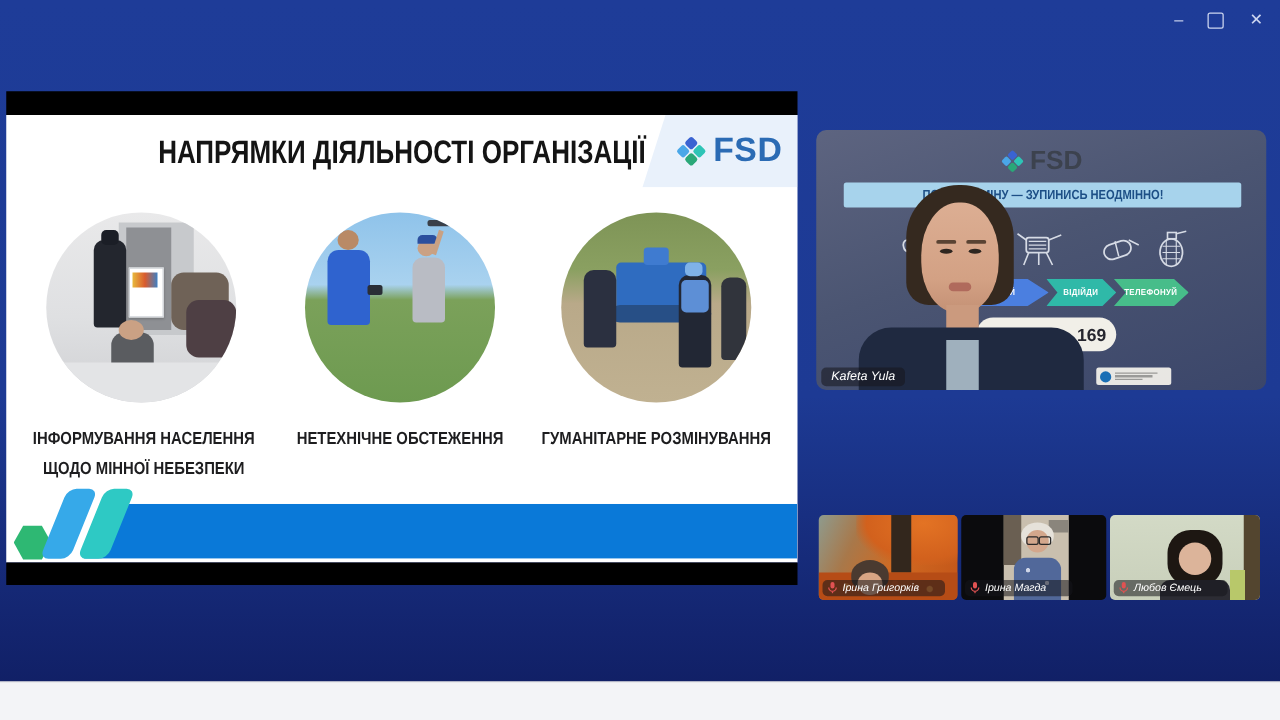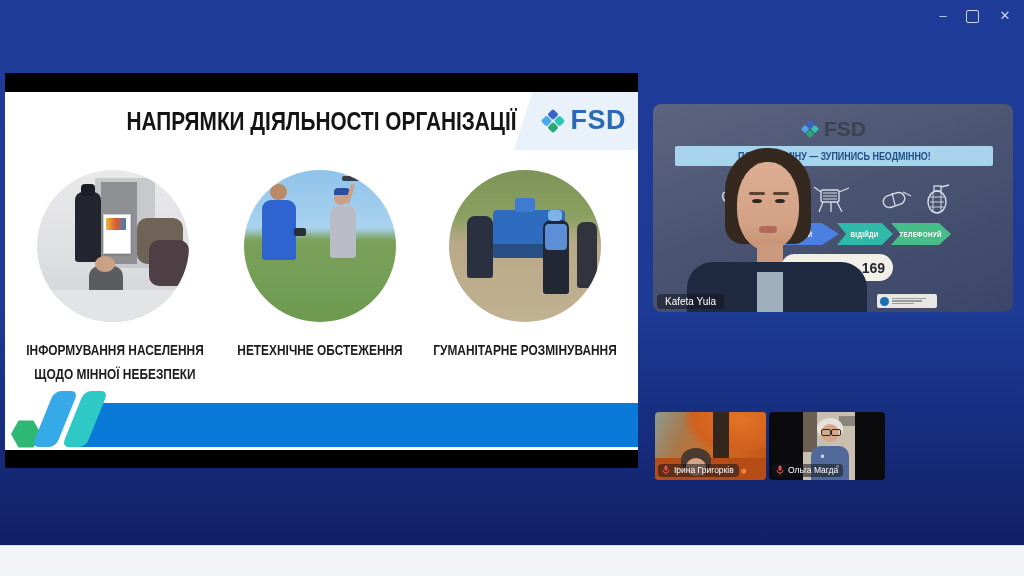--- a/index.html
+++ b/index.html
@@ -32,25 +32,25 @@
            background:linear-gradient(160deg,#5d6480 0%,#4b5572 45%,#3b466a 100%);}
   #strip{left:22px;top:42px;width:318px;height:20px;background:#a7d3ec;border-radius:2px;
          display:flex;align-items:center;justify-content:center;}
   #strip span{font-size:10.5px;font-weight:700;color:#1d4f86;white-space:nowrap;}
   .chev{height:22px;display:flex;align-items:center;justify-content:center;
         clip-path:polygon(0 0,80% 0,100% 50%,80% 100%,0 100%,16% 50%);}
   .chev span{color:#fff;font-size:7px;font-weight:700;letter-spacing:.3px;white-space:nowrap;transform:scaleX(.9);}
   #pill{left:128px;top:150px;width:112px;height:27px;background:#f1efe8;border-radius:14px;
         display:flex;align-items:center;justify-content:center;gap:13px;}
   #pill span{font-size:14px;font-weight:700;color:#26262e;}
-  .nametag{background:rgba(22,22,28,.55);border-radius:4px;color:#fff;display:flex;align-items:center;gap:4px;}
+  .nametag{background:rgba(22,22,28,.55);border-radius:4px;color:#fff;display:flex;align-items:center;gap:4px;font-style:italic;}
   .mineicon{opacity:.9;}
   
   .tile{top:412px;height:68px;border-radius:4px;overflow:hidden;}
-  .tilename{position:absolute;left:3px;bottom:3px;padding:1px 5px 2px 4px;font-size:8.5px;}
+  .tilename{position:absolute;left:3px;bottom:3px;padding:1px 21px 2px 4px;font-size:8.5px;}
   
   #taskbar{left:0;top:545px;width:1024px;height:31px;background:#f3f4f7;border-top:1px solid rgba(0,0,0,.08);}
 </style>
 </head>
 <body>
 
 <div id="stage">
 
   <div class="abs winctl" style="left:934px;top:8px;">–</div>
   <div class="abs" style="left:966px;top:10px;width:11px;height:11px;border:1.5px solid #cdd6f0;border-radius:2px;"></div>
@@ -228,24 +228,38 @@
     <div class="abs" style="left:48px;top:6px;width:26px;height:20px;background:#e6e2da;border-radius:50% 50% 44% 44%;"></div>
     <div class="abs" style="left:52px;top:12px;width:18px;height:18px;background:#d3a78c;border-radius:50%;"></div>
     <div class="abs" style="left:52px;top:17px;width:8px;height:5px;border:1px solid #2a2a2a;border-radius:2px;background:transparent;"></div>
     <div class="abs" style="left:62px;top:17px;width:8px;height:5px;border:1px solid #2a2a2a;border-radius:2px;"></div>
     <div class="abs" style="left:42px;top:34px;width:38px;height:34px;background:radial-gradient(circle at 30% 30%,#cfd6e8 1.5px,transparent 2px),radial-gradient(circle at 70% 60%,#cfd6e8 1.5px,transparent 2px),#51689a;border-radius:10px 10px 0 0;"></div>
     <div class="nametag tilename">
       <svg width="8" height="10" viewBox="0 0 8 10">
         <rect x="2.4" y="0.5" width="3.2" height="5.2" rx="1.6" fill="#e05252"></rect>
         <path d="M1 5 a3 3 0 0 0 6 0 M4 8 v1.6" stroke="#e05252" stroke-width="1" fill="none"></path>
       </svg>
-      <span>Ольга Магда</span>
-    </div>
-  </div>
-
+      <span>Ірина Магда</span>
+    </div>
+  </div>
+
+  <div class="tile abs" style="left:888px;width:120px;background:linear-gradient(180deg,#d3dac6 0%,#c8cfba 100%);">
+    <div class="abs" style="right:0;top:0;width:13px;height:68px;background:#53452f;"></div>
+    <div class="abs" style="left:46px;top:12px;width:44px;height:44px;background:#1d1712;border-radius:42% 42% 38% 38%;"></div>
+    <div class="abs" style="left:55px;top:22px;width:26px;height:26px;background:#dcb49a;border-radius:50%;"></div>
+    <div class="abs" style="left:40px;top:52px;width:56px;height:16px;background:#2c2c34;border-radius:8px 8px 0 0;"></div>
+    <div class="abs" style="left:96px;top:44px;width:12px;height:24px;background:#b8c86a;"></div>
+    <div class="nametag tilename">
+      <svg width="8" height="10" viewBox="0 0 8 10">
+        <rect x="2.4" y="0.5" width="3.2" height="5.2" rx="1.6" fill="#e05252"></rect>
+        <path d="M1 5 a3 3 0 0 0 6 0 M4 8 v1.6" stroke="#e05252" stroke-width="1" fill="none"></path>
+      </svg>
+      <span>Любов Ємець</span>
+    </div>
+  </div>
 
   <div id="taskbar" class="abs">
 
     
     
 
     
     
 
     

